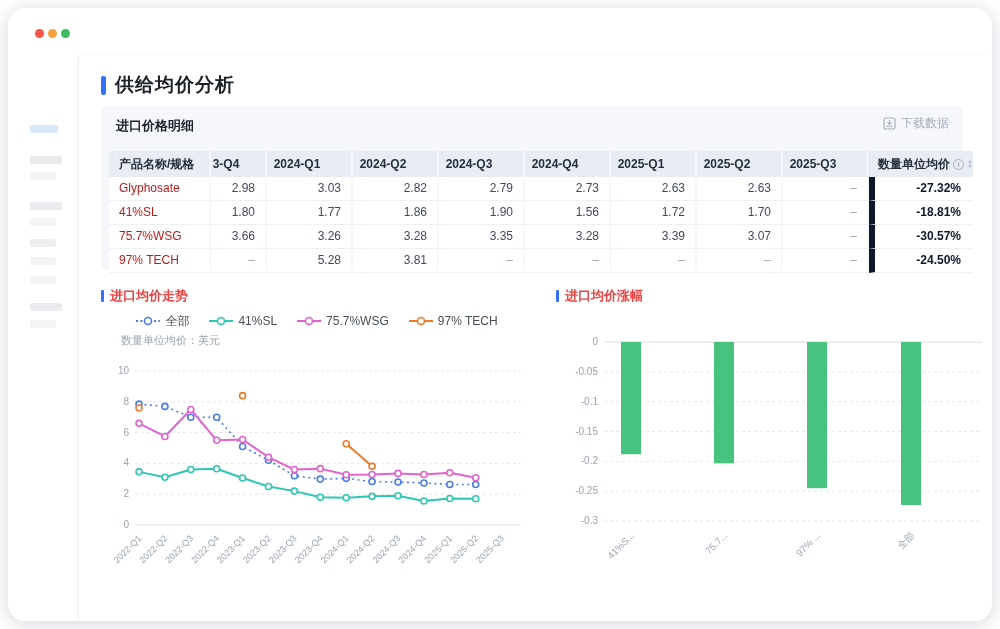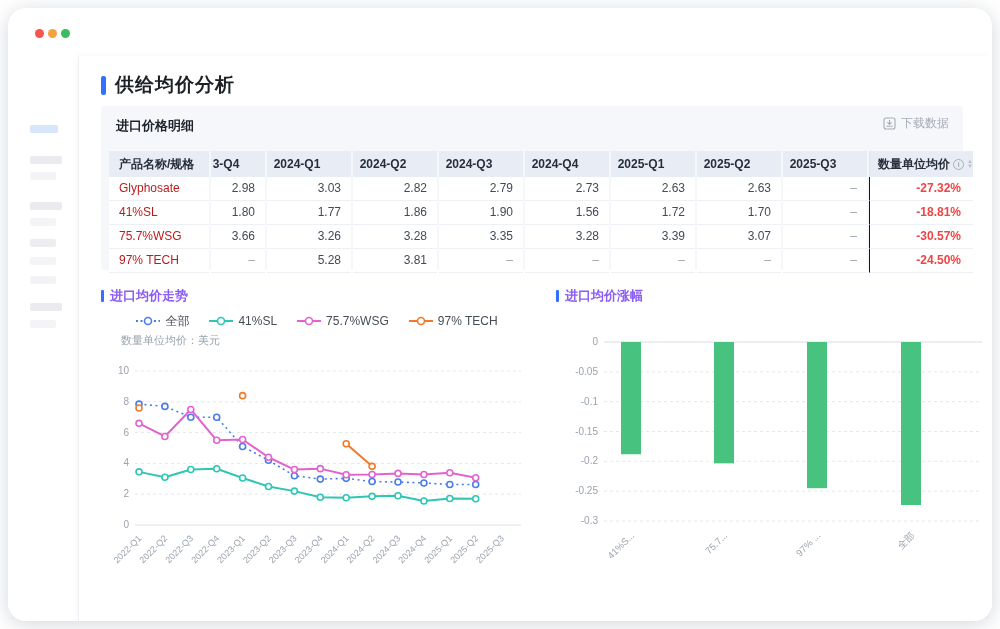--- a/index.html
+++ b/index.html
@@ -36,34 +36,34 @@
   .hcell { background:#e7ecf5; height:26px; line-height:26px; font-weight:bold; color:#272e3b;
            white-space:nowrap; overflow:hidden; }
   .hcell.num { text-align:center; padding-right:24px; }
   .hcell.first { padding-left:10px; }
   .hcell.cagr { padding-left:8px; display:flex; align-items:center; gap:3px; }
   .bcell { background:#fff; height:24px; line-height:23px; border-bottom:1px solid #edf0f5;
            color:#434a57; white-space:nowrap; }
   .bcell.first { padding-left:10px; color:#b91c1c; }
   .bcell.num { text-align:right; padding-right:10px; }
   .bcell.dash { color:#9aa1ac; }
-  .bcell.cagr { text-align:right; padding-right:12px; color:#ef4444; font-weight:600; border-left:1px solid #0f172a; }
+  .bcell.cagr { text-align:right; padding-right:12px; color:#0f172a; font-weight:600; border-left:6px solid #0f172a; }
   .hcell.cagr { border-left:1px solid #dfe4ec; }
 
   .info-i { width:11px; height:11px; border:1px solid #a8b0bc; border-radius:50%; color:#a8b0bc;
             font-size:8px; line-height:9px; text-align:center; display:inline-block; font-style:normal; }
   .sorter { display:inline-flex; flex-direction:column; line-height:5px; font-size:6px; color:#b9c0cb; }
 
   
   .chart-box { position:absolute; top:232px; }
   .chart-box.left { left:22px; width:432px; }
   .chart-box.right { left:477px; width:436px; }
   .chart-title { display:flex; align-items:center; gap:6px; height:16px; }
   .chart-title .bar { width:3px; height:12px; background:#3370ff; border-radius:1px; }
-  .chart-title .txt { font-size:13px; font-weight:bold; color:#8b5cf6; }
+  .chart-title .txt { font-size:13px; font-weight:bold; color:#ef4444; }
 
   .legend { display:flex; justify-content:center; gap:20px; margin-top:10px; height:14px; }
   .legend-item { display:flex; align-items:center; gap:5px; font-size:12px; color:#464c55; cursor:pointer; }
   .chart-sub { margin:5px 0 0 20px; font-size:11px; color:#9aa3ae; height:14px; }
 
   svg text { font-family:"Liberation Sans","DejaVu Sans",sans-serif; }
 </style>
 </head>
 <body>
 

